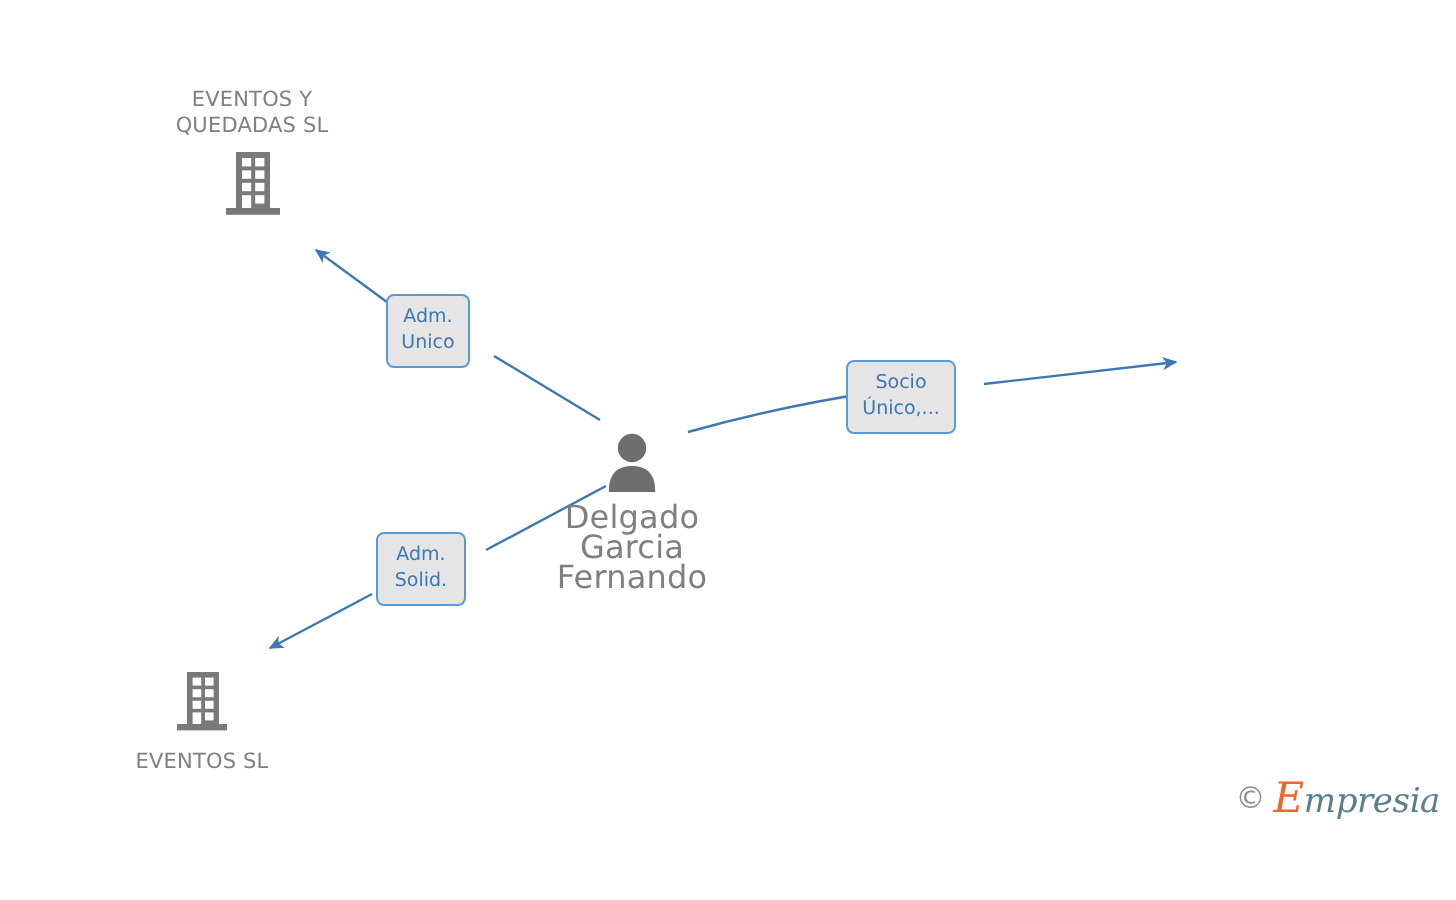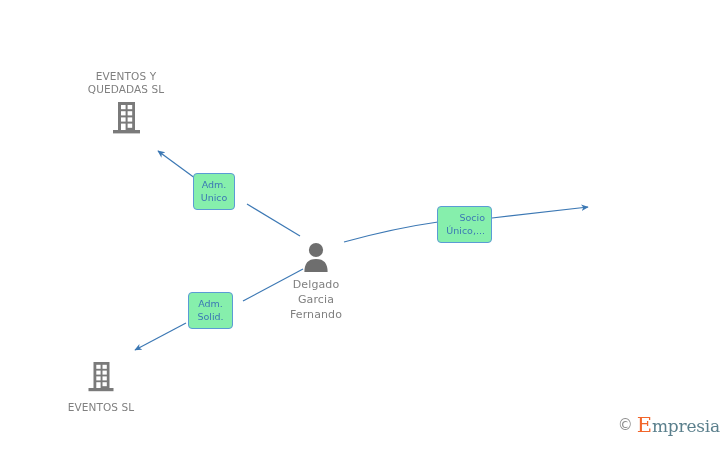--- a/index.html
+++ b/index.html
@@ -12,21 +12,20 @@
     background: #ffffff;
     font-family: "DejaVu Sans", sans-serif;
     overflow: hidden;
     position: relative;
   }
   #canvas {
     position: absolute;
     left: 0; top: 0;
     width: 728px;
     height: 418px;
-    margin-top: 26px;
   }
   .edges {
     position: absolute;
     left: 0; top: 0;
     width: 728px;
     height: 450px;
     pointer-events: none;
   }
 
   
@@ -55,21 +54,21 @@
 
   
   .person {
     display: block;
     margin: 0 auto;
   }
 
   
   .chip {
     position: absolute;
-    background: #86efac;
+    background: #e5e5e5;
     border: 1px solid #5b9bd5;
     border-radius: 4px;
     color: #3c78b4;
     font-size: 9.5px;
     line-height: 13px;
     text-align: center;
     padding: 4px 6px 5px 6px;
     white-space: pre-line;
     box-sizing: border-box;
   }
@@ -83,20 +82,21 @@
     align-items: center;
     gap: 4px;
   }
   .wm-c {
     font-size: 15px;
     color: #8d8d8d;
     line-height: 1;
   }
   .wm-text {
     font-family: "DejaVu Serif", serif;
+    font-style: italic;
     font-size: 17px;
     line-height: 1;
     color: #5a7f8c;
     letter-spacing: -0.2px;
   }
   .wm-text .wm-e {
     color: #f2662b;
     font-size: 21px;
   }
 </style>
@@ -154,29 +154,29 @@
       <rect x="16.5" y="22.2" width="4.3" height="4" fill="#ffffff"></rect>
     </svg>
     <div class="node-label" style="margin-top:6px;">EVENTOS SL</div>
   </div>
 
   <div class="node" style="left:241px; top:216px;">
     <svg class="person" width="30" height="31" viewBox="0 0 30 31">
       <circle cx="15" cy="8" r="7.1" fill="#6e6e6e"></circle>
       <path d="M15,17 C23.2,17 26.6,21.6 26.6,30 L3.4,30 C3.4,21.6 6.8,17 15,17 Z" fill="#6e6e6e"></path>
     </svg>
-    <div class="node-label" style="margin-top:4px; line-height:15px; font-size:11px;">Delgado
+    <div class="node-label" style="margin-top:4px; line-height:15px; font-size:16px;">Delgado
 Garcia
 Fernando</div>
   </div>
 
   <div class="chip" style="left:193px; top:147px; width:42px;">Adm.
 Unico</div>
 
-  <div class="chip" style="left:437px; top:180px; width:55px;text-align:right;">Socio
+  <div class="chip" style="left:423px; top:180px; width:55px;">Socio
 Único,...</div>
 
   <div class="chip" style="left:188px; top:266px; width:45px;">Adm.
 Solid.</div>
 
   <div id="watermark">
     <span class="wm-c">©</span>
     <span class="wm-text"><span class="wm-e">E</span><span>mpresia</span></span>
   </div>
 

